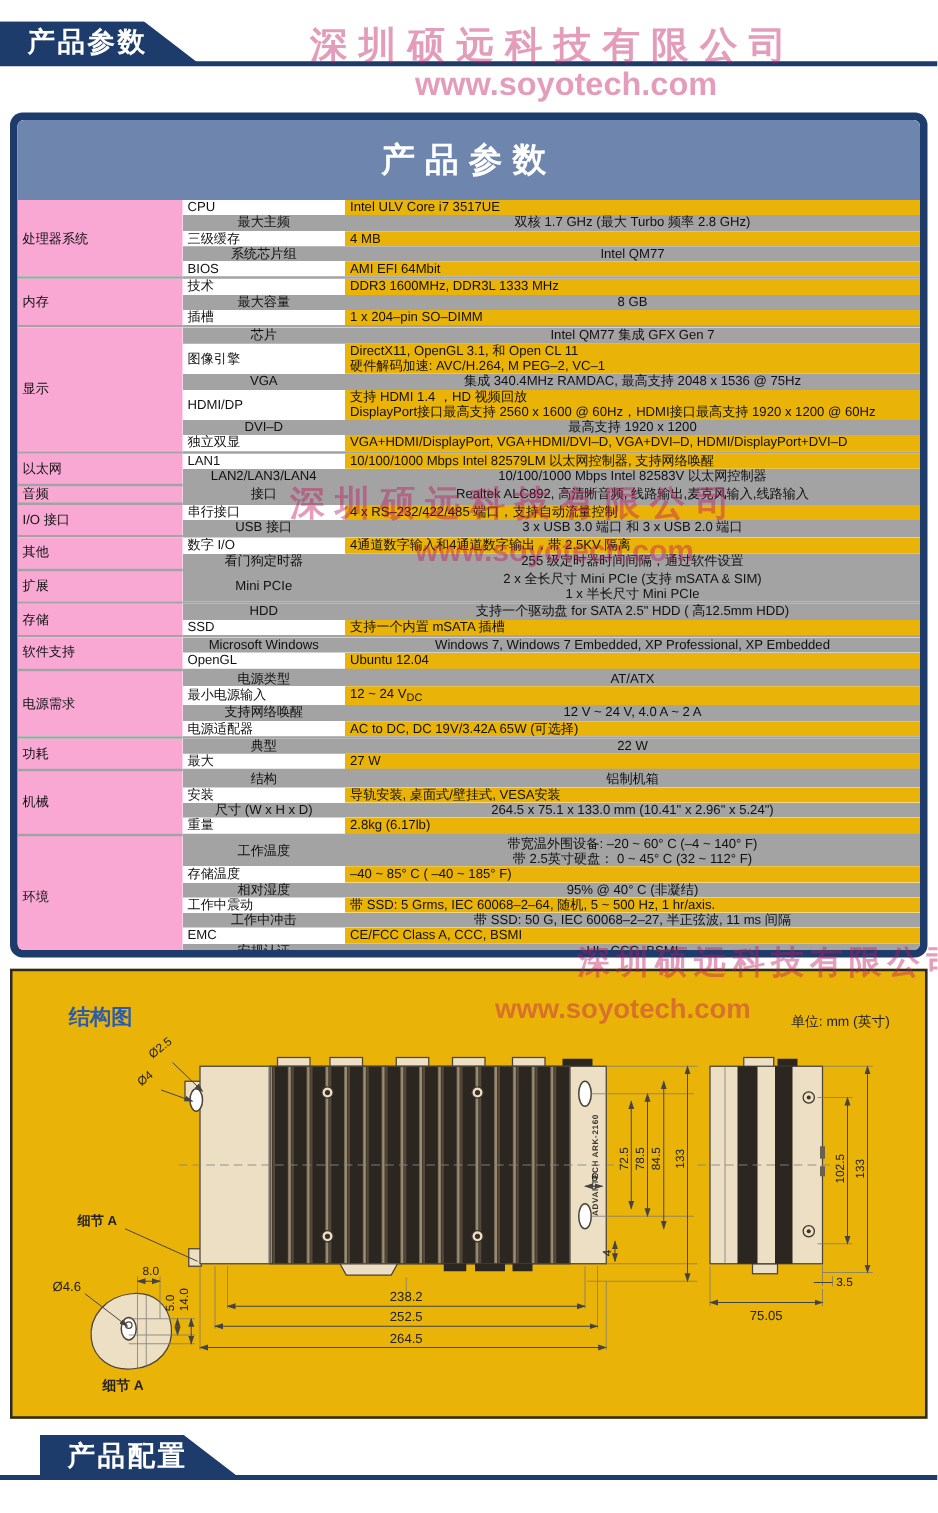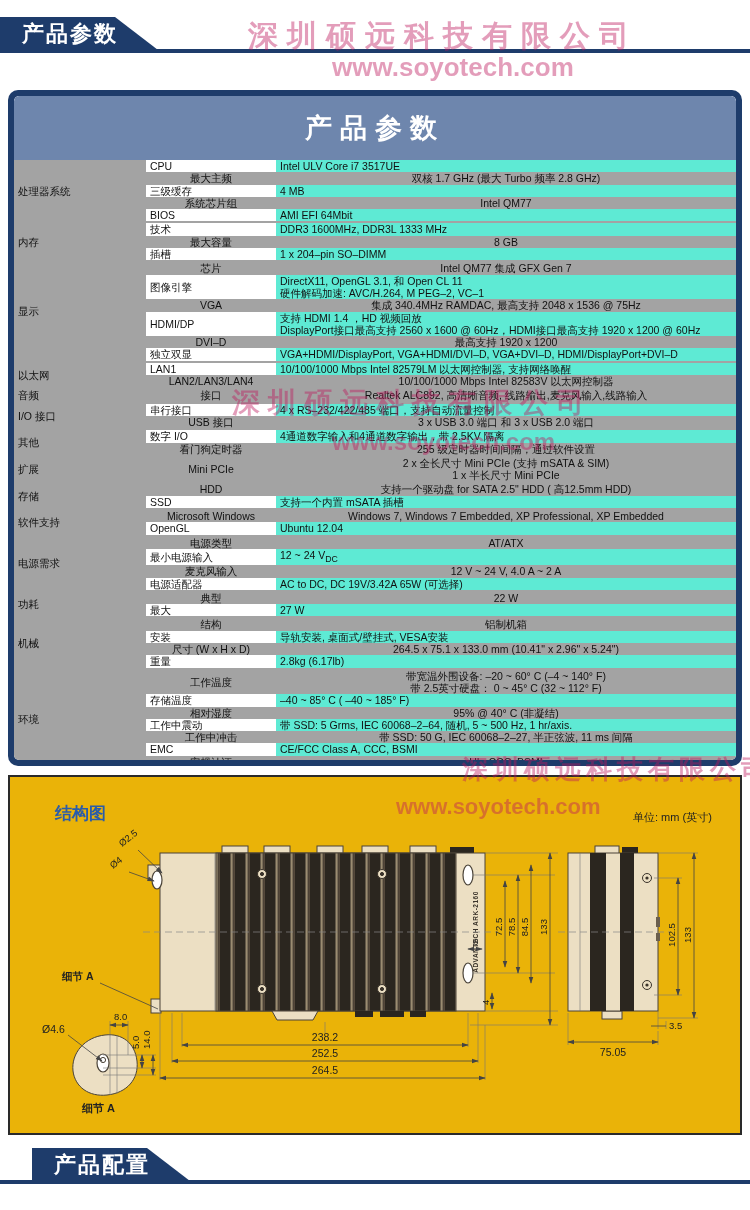--- a/index.html
+++ b/index.html
@@ -19,23 +19,23 @@
   
   .spec-wrap{position:absolute;left:8px;top:90px;width:734px;height:676px;z-index:3;
              background:#1e3c6b;border-radius:10px;padding:6px;box-sizing:border-box;}
   .spec-inner{background:#fff;height:100%;overflow:hidden;border-radius:5px;}
   .tbl-header{height:64px;background:#6e86ad;display:flex;align-items:center;
               justify-content:center;color:#fff;font-size:27px;font-weight:bold;
               letter-spacing:8px;border-radius:5px 5px 0 0;}
   table.spec{border-collapse:collapse;width:100%;table-layout:fixed;}
   table.spec td{font-size:10.5px;line-height:12.3px;padding:0 4px;vertical-align:middle;
                 color:#111;overflow:hidden;}
-  td.cat{width:124px;background:#a3a3a3;padding-left:9px;font-size:11px;}
+  td.cat{width:124px;background:#f9a8d4;padding-left:9px;font-size:11px;}
   td.lbl{width:122px;background:#fff;}
-  td.val{background:#5eead4;white-space:pre-line;}
+  td.val{background:#eab308;white-space:pre-line;}
   td.g{background:#a3a3a3;text-align:center;}
   tr.sec-first td{border-top:2px solid #a3a3a3;}
   table.spec tr:first-child td{border-top:none;}
   
   .diagram{position:absolute;left:8px;top:775px;width:734px;height:360px;z-index:3;
            border:2px solid #2a2a2a;background:#eab308;box-sizing:border-box;}
   .diagram svg{display:block;}
   .dg-title{fill:#2a5caa;font-size:17px;font-weight:bold;}
   .dg-unit{fill:#222;font-size:11px;}
   .dg-dim{fill:#222;font-size:9.5px;}
@@ -187,21 +187,21 @@
           <tr class="sec-first">
             <td class="cat" rowspan="4">电源需求</td>
             <td class="lbl g">电源类型</td>
             <td class="val g">AT/ATX</td>
           </tr>
           <tr>
             <td class="lbl">最小电源输入</td>
             <td class="val">12 ~ 24 V<sub>DC</sub></td>
           </tr>
           <tr>
-            <td class="lbl g">麦克风输入</td>
+            <td class="lbl g">支持网络唤醒</td>
             <td class="val g">12 V ~ 24 V, 4.0 A ~ 2 A</td>
           </tr>
           <tr>
             <td class="lbl">电源适配器</td>
             <td class="val">AC to DC, DC 19V/3.42A 65W (可选择)</td>
           </tr>
           <tr class="sec-first">
             <td class="cat" rowspan="2">功耗</td>
             <td class="lbl g">典型</td>
             <td class="val g">22 W</td>

